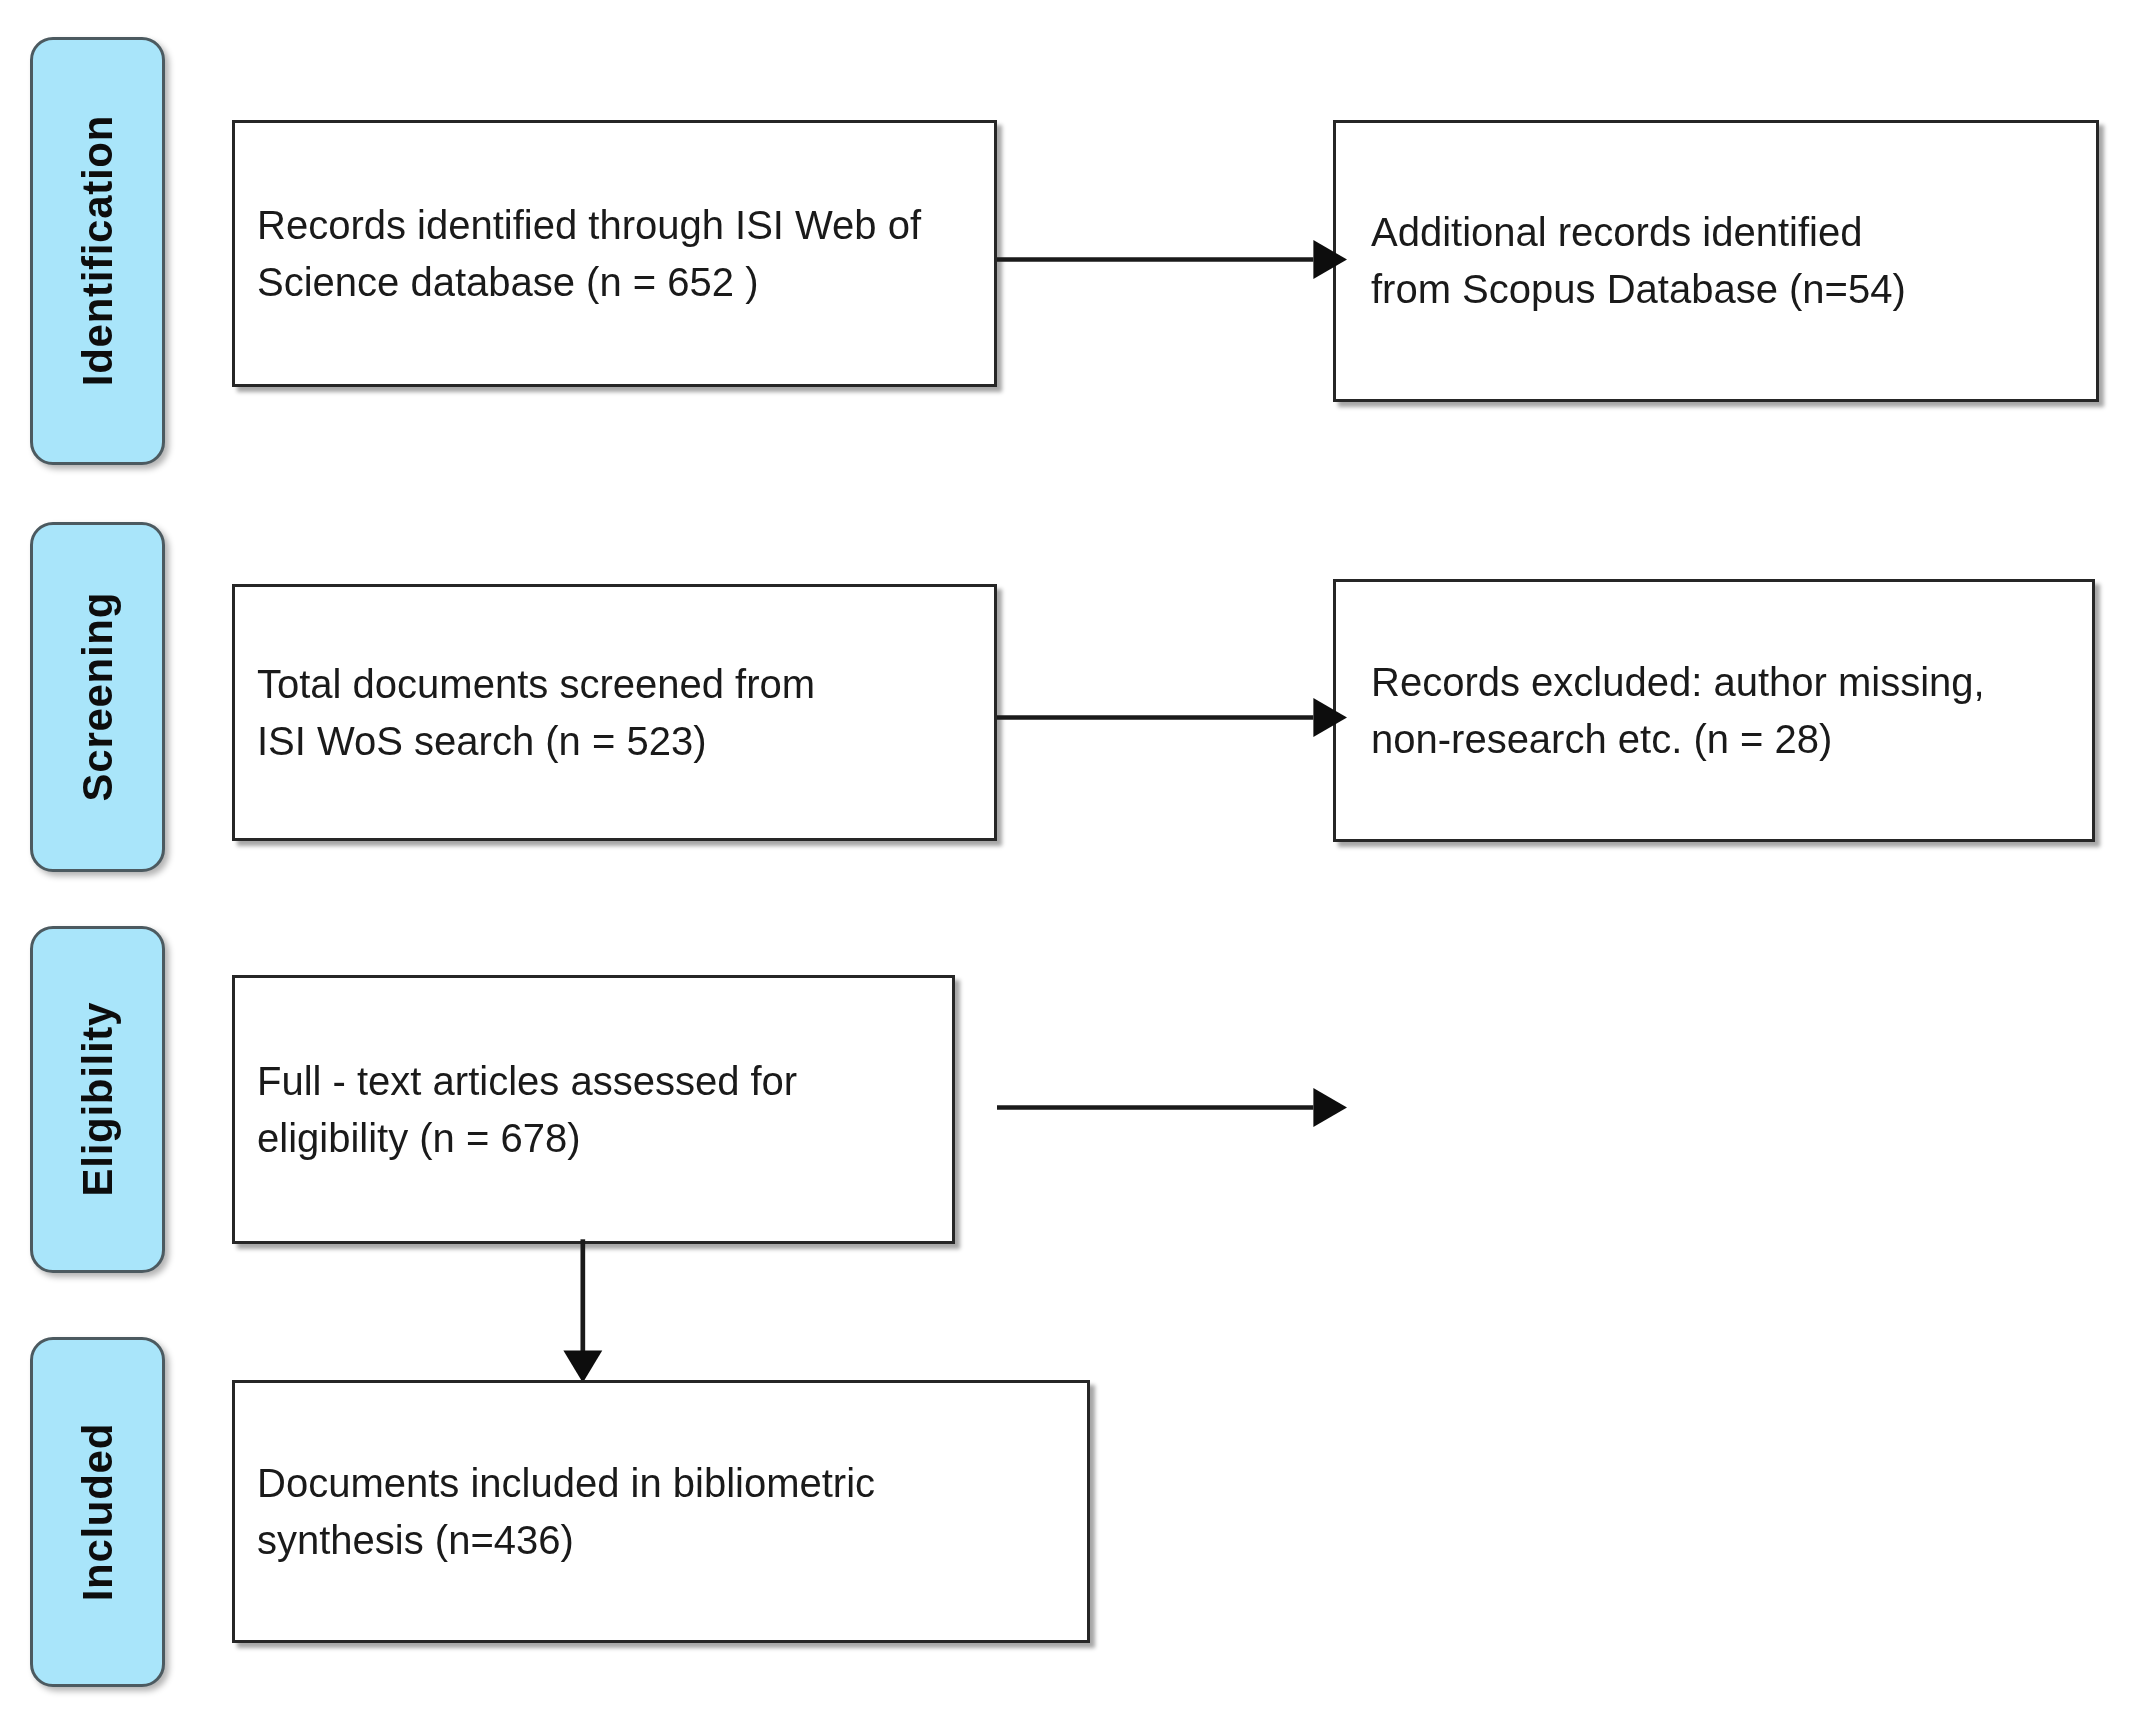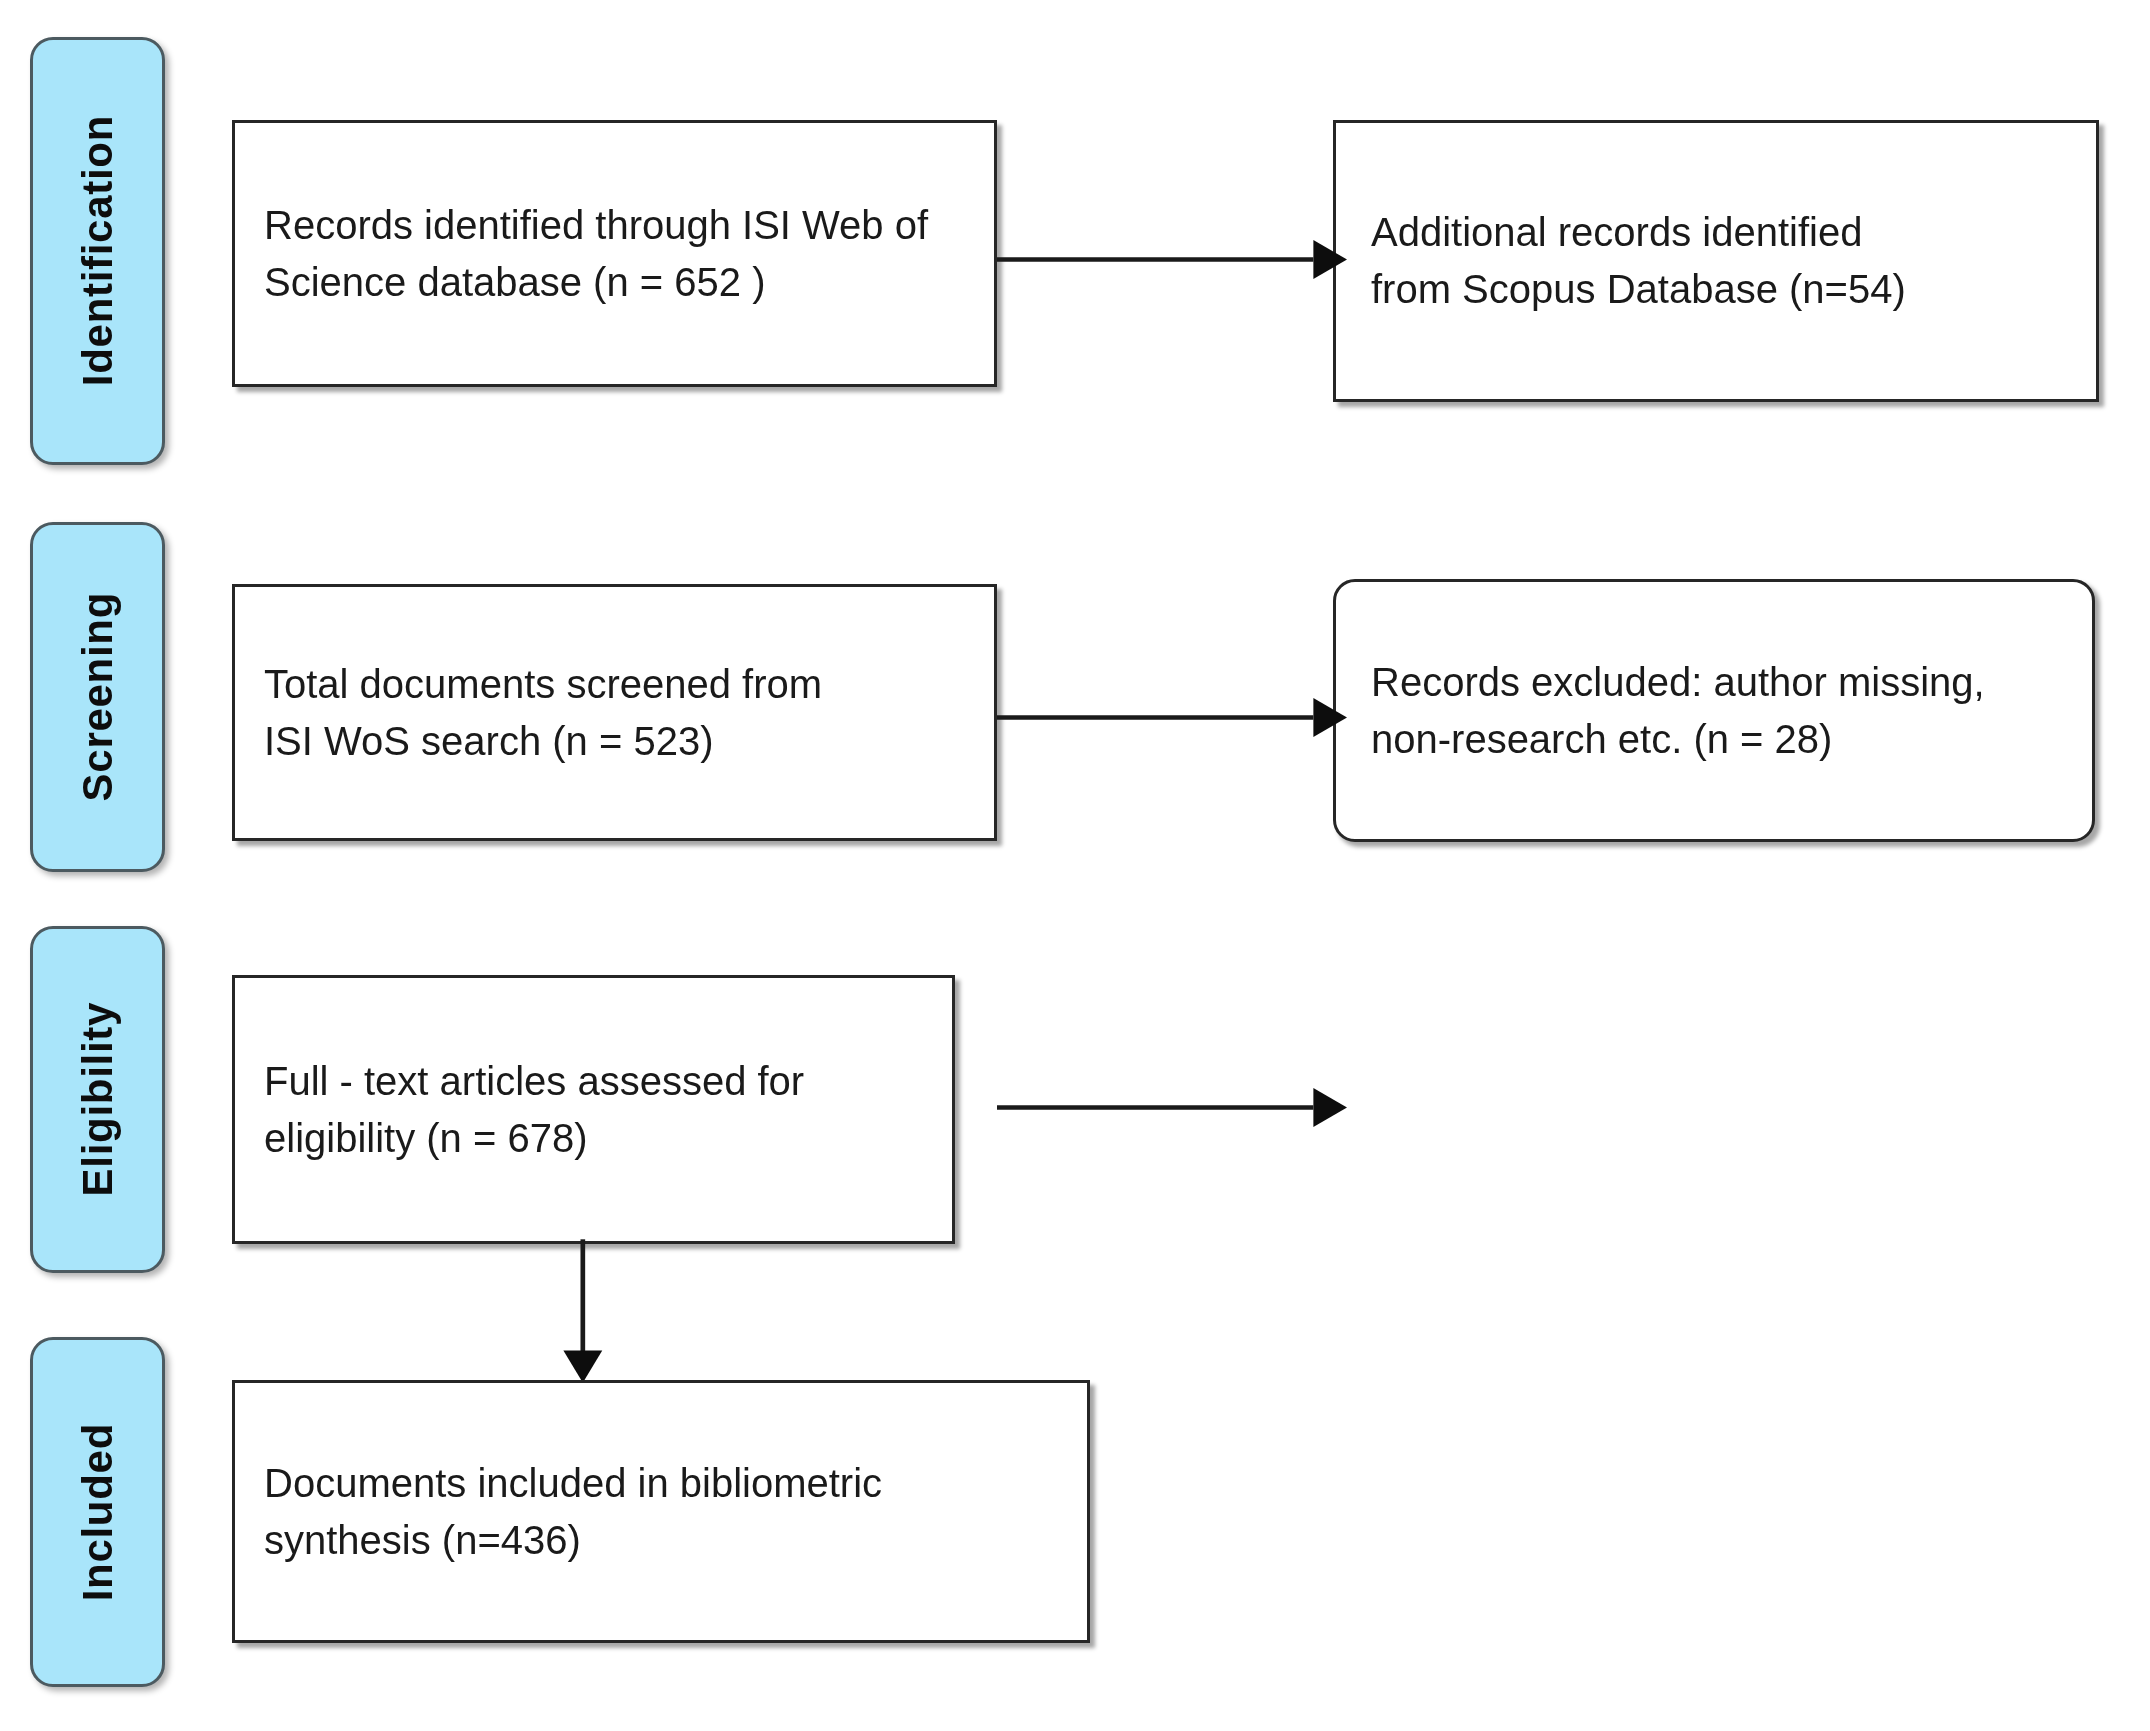--- a/index.html
+++ b/index.html
@@ -49,37 +49,37 @@
 
   
   .flow-box {
     position: absolute;
     box-sizing: border-box;
     background: #ffffff;
     border: 3.4px solid #262626;
     box-shadow: 4.7px 4.7px 4px rgba(0,0,0,0.35);
     display: flex;
     align-items: center;
-    padding: 0 29px;
+    padding: 0 22px;
   }
   .flow-box .box-text {
     font-family: "Liberation Sans", sans-serif;
     font-size: 40px;
     line-height: 1.42;
     color: #1a1a1a;
     white-space: pre-line;
   }
   .flow-box.align-right {
     padding-left: 35px;
   }
 
   #box-wos      { left: 232px;  top: 120px;  width: 765px; height: 267px; }
   #box-scopus   { left: 1333px; top: 120px;  width: 766px; height: 282px; }
   #box-screened { left: 232px;  top: 584px;  width: 765px; height: 257px; }
-  #box-excluded { left: 1333px; top: 579px;  width: 762px; height: 263px; border-radius: 22px; }
+  #box-excluded { left: 1333px; top: 579px;  width: 762px; height: 263px; }
   #box-fulltext { left: 232px;  top: 975px; width: 723px; height: 269px; }
   #box-ftexcl   { left: 1333px; top: 975px; width: 761px; height: 264px; }
   #box-included { left: 232px;  top: 1380px; width: 858px; height: 263px; }
 
   
   .connector {
     position: absolute;
     pointer-events: none;
   }
   .connector svg { display: block; overflow: visible; }

